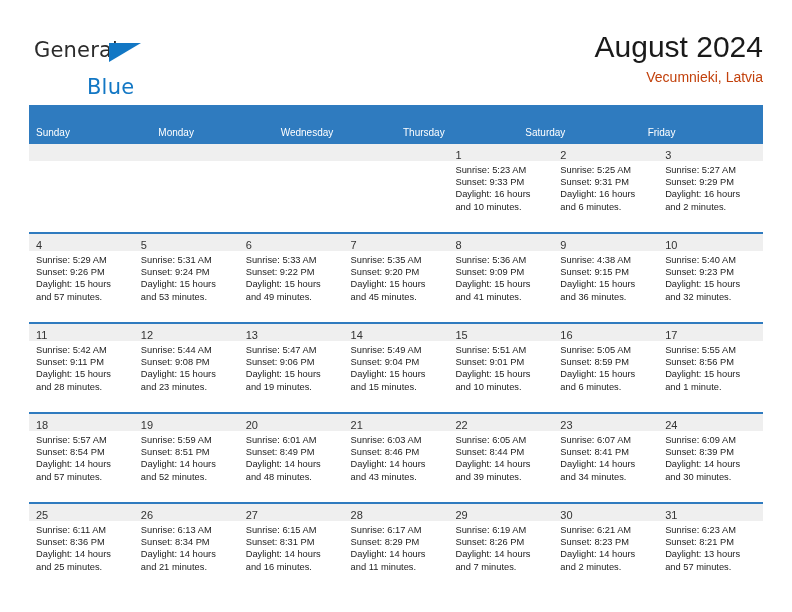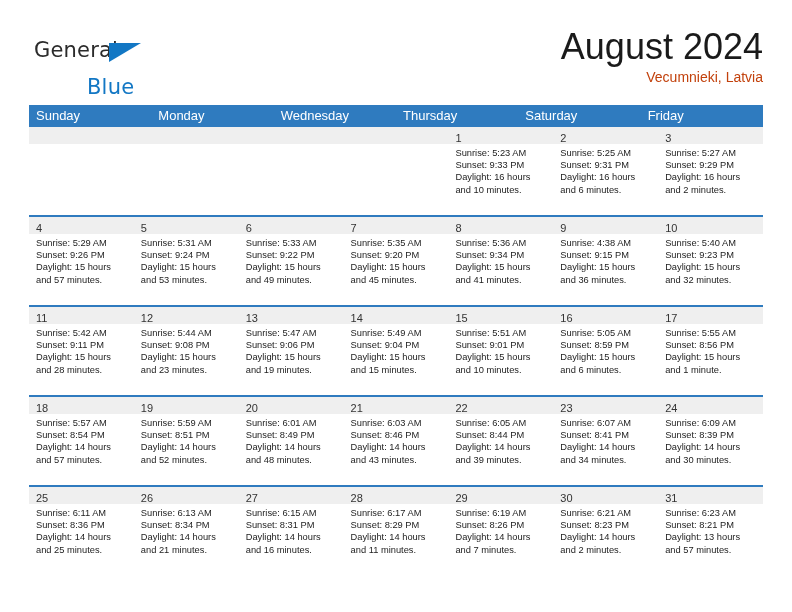--- a/index.html
+++ b/index.html
@@ -66,21 +66,21 @@
     border-bottom: 19px solid transparent;
   }
 
   .title-block {
     position: absolute;
     right: 29px;
     top: 30px;
     text-align: right;
   }
   .cal-title {
-    font-size: 36px;
+    font-size: 30px;
     font-weight: normal;
     color: #1a1a1a;
     line-height: 34px;
     white-space: nowrap;
   }
   .cal-subtitle {
     font-size: 14px;
     color: #c2410c;
     line-height: 20px;
     margin-top: 3px;
@@ -94,22 +94,22 @@
     top: 105px;
     width: 734px;
   }
   .weekday-row {
     display: flex;
     background: #2f7bbf;
   }
   .weekday {
     flex: 1 1 0;
     box-sizing: border-box;
-    padding: 4px 0 5px 7px;
-    font-size: 13px;
+    padding: 21px 0 5px 7px;
+    font-size: 10px;
     color: #ffffff;
     line-height: 13px;
     white-space: nowrap;
   }
 
   .week {
     display: flex;
     border-top: 2px solid #2f7bbf;
   }
   .week.first {
@@ -279,21 +279,21 @@
               <div class="day-line">Sunrise: 5:35 AM</div>
               <div class="day-line">Sunset: 9:20 PM</div>
               <div class="day-line">Daylight: 15 hours</div>
               <div class="day-line">and 45 minutes.</div>
             </div>
           </div>
           <div class="day">
             <div class="day-num-band"><span class="day-num">8</span></div>
             <div class="day-body">
               <div class="day-line">Sunrise: 5:36 AM</div>
-              <div class="day-line">Sunset: 9:34 PM</div>
+              <div class="day-line">Sunset: 9:09 PM</div>
               <div class="day-line">Daylight: 15 hours</div>
               <div class="day-line">and 41 minutes.</div>
             </div>
           </div>
           <div class="day">
             <div class="day-num-band"><span class="day-num">9</span></div>
             <div class="day-body">
               <div class="day-line">Sunrise: 4:38 AM</div>
               <div class="day-line">Sunset: 9:15 PM</div>
               <div class="day-line">Daylight: 15 hours</div>

